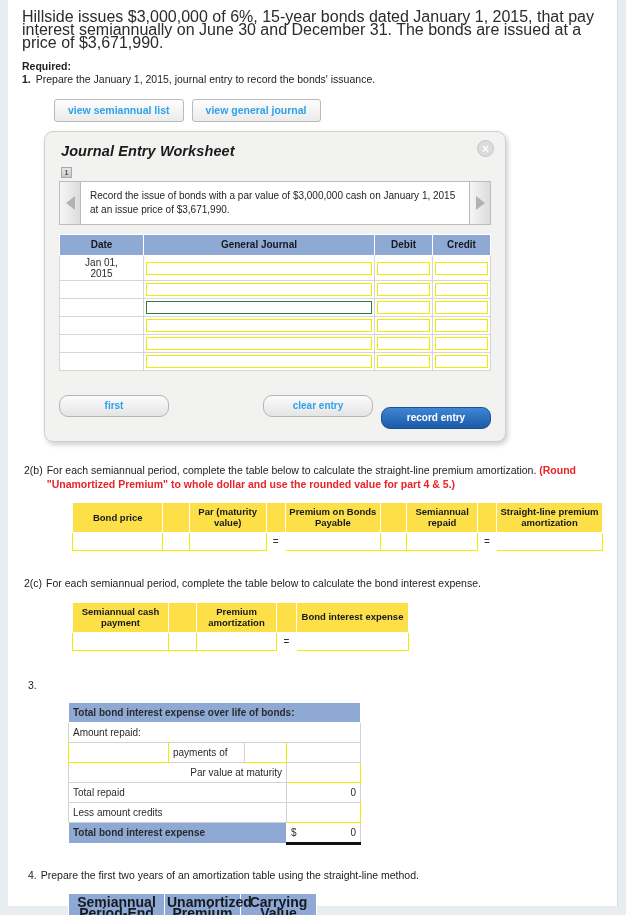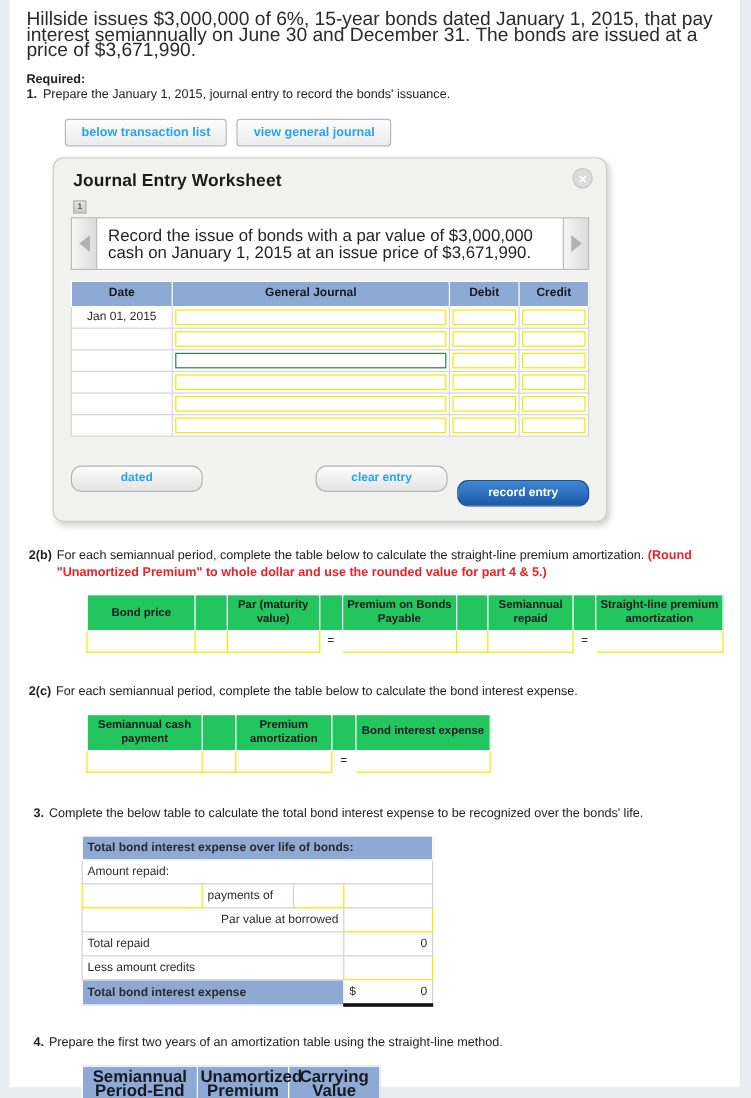--- a/index.html
+++ b/index.html
@@ -64,20 +64,21 @@
     border-radius: 9px;
     box-shadow: 2px 3px 5px rgba(0,0,0,0.18);
     position: relative;
     padding: 10px 14px 12px 14px;
     box-sizing: border-box;
   }
   .panel-title {
     font-size: 14.5px; font-weight: bold;
     color: #1b1b1b; letter-spacing: .1px;
     margin: 1px 0 0 2px;
+    font-style: italic;
   }
   .close-x {
     position: absolute; right: 11px; top: 8px;
     width: 17px; height: 17px; border-radius: 50%;
     background: #dcdcdc; border: 1px solid #c6c6c6;
     color: #ffffff; font-size: 12px; font-weight: bold;
     line-height: 16px; text-align: center;
     cursor: pointer; box-sizing: border-box;
   }
   .step-badge {
@@ -104,21 +105,21 @@
     border-top: 7px solid transparent;
     border-bottom: 7px solid transparent;
   }
   .tri.l { border-right: 9px solid #b2b2b2; }
   .tri.r { border-left: 9px solid #b2b2b2; }
   .prompt-box {
     flex: 1;
     background: #ffffff;
     border: 1px solid #bcbcbc;
     padding: 7px 9px;
-    font-size: 14px;
+    font-size: 10px;
     line-height: 14px;
     color: #242424;
     box-sizing: border-box;
   }
 
   
   table { border-collapse: collapse; }
   .jtable {
     margin-top: 9px;
     width: 100%;
@@ -132,21 +133,21 @@
     padding: 4px 0 5px 0;
     text-align: center;
   }
   .jtable td {
     border: 1px solid #d6d6d6;
     height: 15px;
     background: #ffffff;
     font-size: 10px;
   }
   .jtable td.date {
-    text-align: center; color: #2b2b2b; padding: 1px 3px;
+    text-align: center; color: #2b2b2b; padding: 1px 16px;
   }
   .cellinput {
     border: 1px solid #eded00;
     background: #ffffff;
     height: 13px;
     margin: 1px;
     box-sizing: border-box;
   }
   .cellinput.focused { border: 1px solid #2f7d43; }
   .note {
@@ -175,33 +176,33 @@
     border: 1px solid #19508f;
     color: #ffffff;
     margin-top: 24px;
   }
   #done-button { width: 110px; }
   #clear-entry-button { width: 110px; margin-left: auto; }
   #record-entry-button { width: 110px; margin-left: 8px; }
 
   
   .qblock { display: flex; gap: 4px; }
-  .qnum { font-weight: bold; font-size: 10.5px; white-space: nowrap; }
+  .qnum { font-weight: normal; font-size: 10.5px; white-space: nowrap; }
   .qtext { font-size: 10.5px; line-height: 13.5px; }
   .red { color: #e8242a; font-weight: bold; }
 
   .sec2b { margin: 22px 0 0 2px; }
   .sec2c { margin: 26px 0 0 2px; }
   .sec3  { margin: 28px 0 0 6px; }
   .sec4  { margin: 24px 0 0 6px; }
 
   
   .calc { margin-top: 11px; table-layout: fixed; }
   .calc th {
-    background: #22c55e;
+    background: #fde047;
     border: 1px solid #ffffff;
     color: #16191f;
     font-size: 9.5px; font-weight: bold;
     padding: 3px 2px 4px 2px;
     line-height: 11px;
     text-align: center;
   }
   .calc td { padding: 0; height: 17px; }
   .calc td.fld { border: 1px solid #eded00; background:#fff; }
   .calc td.op {
@@ -273,21 +274,21 @@
   <div class="inner">
 
     <div class="intro">Hillside issues $3,000,000 of 6%, 15-year bonds dated January 1, 2015, that pay interest semiannually on June 30 and December 31. The bonds are issued at a price of $3,671,990.</div>
     <div class="req-label">Required:</div>
     <div class="req-line">
       <span class="req-num">1.</span>
       <span>Prepare the January 1, 2015, journal entry to record the bonds' issuance.</span>
     </div>
 
     <div class="viewbtns">
-      <button class="vbtn">below transaction list</button>
+      <button class="vbtn">view semiannual list</button>
       <button class="vbtn">view general journal</button>
     </div>
 
     <div class="panel">
       <div class="close-x">×</div>
       <div class="panel-title">Journal Entry Worksheet</div>
       <div class="step-badge">1</div>
 
       <div class="prompt-row">
         <div class="arrow-btn left">
@@ -385,21 +386,21 @@
               </td>
               <td>
                 <div class="cellinput"></div>
               </td>
             </tr>
           </tbody>
       </table>
 
 
       <div class="panel-actions">
-        <div class="pbtn grey" id="done-button">dated</div>
+        <div class="pbtn grey" id="done-button">first</div>
         <div class="pbtn grey" id="clear-entry-button">clear entry</div>
         <div class="pbtn blue" id="record-entry-button">record entry</div>
       </div>
     </div>
 
     <div class="sec2b">
       <div class="qblock">
         <span class="qnum">2(b)</span>
         <span class="qtext"><span>For each semiannual period, complete the table below to calculate the straight-line premium amortization. </span><span class="red">(Round "Unamortized Premium" to whole dollar and use the rounded value for part 4 &amp; 5.)</span></span>
       </div>
@@ -470,21 +471,20 @@
           <td class="op">=</td>
           <td class="fld"></td>
         </tr>
       </tbody>
         </table>
     </div>
 
     <div class="sec3">
       <div class="qblock">
         <span class="qnum">3.</span>
-        <span class="qtext">Complete the below table to calculate the total bond interest expense to be recognized over the bonds' life.</span>
       </div>
       <table class="t3">
         <colgroup>
           <col style="width:100px">
             <col style="width:76px">
             <col style="width:42px">
             <col style="width:74px">
         </colgroup>
         <tbody>
             <tr>
@@ -493,21 +493,21 @@
         <tr>
           <td colspan="4">Amount repaid:</td>
         </tr>
         <tr>
           <td class="fld"></td>
           <td>payments of</td>
           <td class="fld" colspan="1"></td>
           <td></td>
         </tr>
         <tr>
-          <td colspan="3" class="right">Par value at borrowed</td>
+          <td colspan="3" class="right">Par value at maturity</td>
           <td class="fld"></td>
         </tr>
         <tr>
           <td colspan="3">Total repaid</td>
           <td class="right topline">0</td>
         </tr>
         <tr>
           <td colspan="3">Less amount credits</td>
           <td class="fld"></td>
         </tr>

